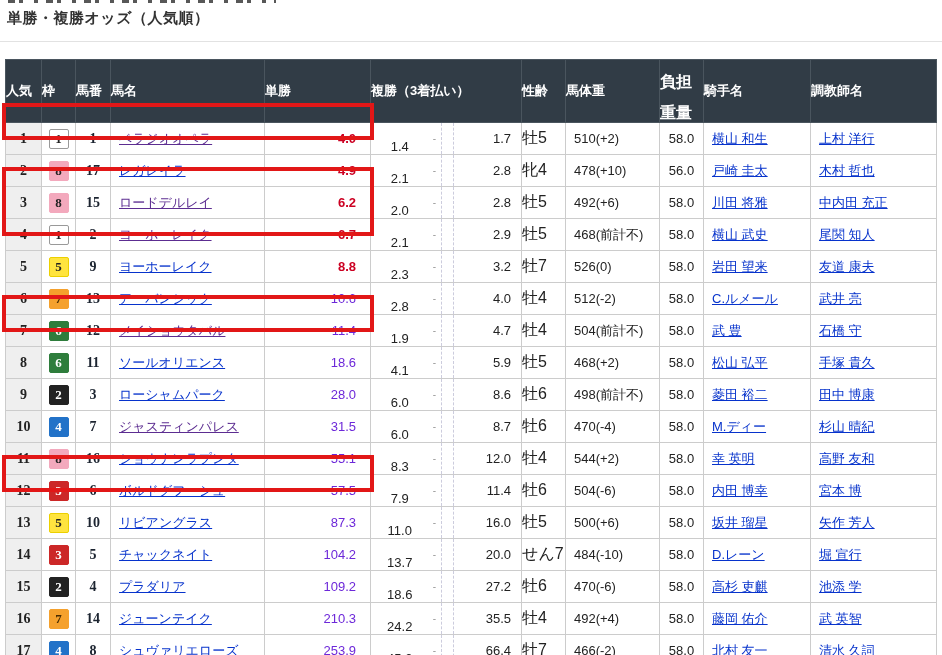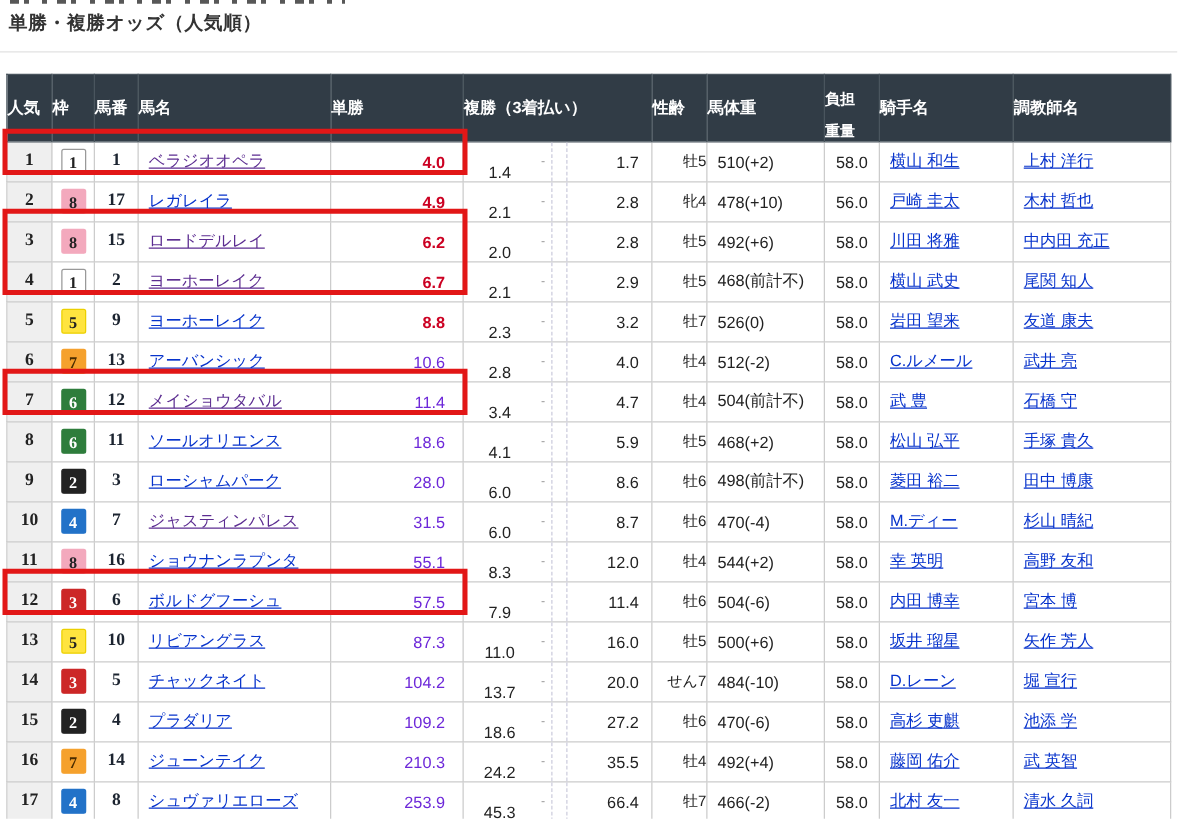--- a/index.html
+++ b/index.html
@@ -28,21 +28,21 @@
   table{
     border-collapse:collapse;table-layout:fixed;width:931px;
     font-size:13px;
   }
   th{
     background:var(--header-bg);color:var(--header-fg);
     border:1px solid var(--header-line);height:46px;
     font-size:13px;font-weight:bold;text-align:left;vertical-align:middle;
     padding:0;
   }
-  th .two-line{display:block;font-size:12px;line-height:1.2;margin-top:12px;}
+  th .two-line{display:block;font-size:16px;line-height:1.2;margin-top:12px;}
   td{border:1px solid var(--row-border);height:32px;padding:0;vertical-align:middle;}
   tr{height:32px;}
   .c-rank{
     background:var(--rank-col-bg);text-align:center;
     font-family:"Liberation Serif",serif;font-weight:bold;font-size:14px;color:#222;
   }
   .c-frame{text-align:center;}
   .frame-badge{
     display:inline-flex;width:20px;height:20px;align-items:center;justify-content:center;
     font-family:"Liberation Serif",serif;font-weight:bold;font-size:13px;
@@ -55,21 +55,21 @@
   .c-name,.c-jockey,.c-trainer{padding-left:8px;text-align:left;}
   a.hlink{color:var(--link);text-decoration:underline;cursor:pointer;}
   a.hlink.visited{color:var(--visited-link);}
   .c-win{text-align:right;padding-right:14px;color:#6d28d9;}
   .c-win.hot{color:var(--hot-odds);font-weight:bold;}
   .place-flex{display:flex;align-items:center;height:31px;}
   .place-flex .lo{flex:1;text-align:center;margin-top:16px;}
   .place-flex .dash{width:12px;text-align:center;color:#999;font-size:10px;}
   .place-flex .gap{align-self:stretch;width:13px;border-left:1px dashed #ccd;border-right:1px dashed #ccd;}
   .place-flex .hi{flex:1;text-align:right;padding-right:10px;}
-  .c-sex{text-align:right;font-size:12px;}
+  .c-sex{text-align:left;font-size:16px;}
   .c-weight{padding-left:8px;}
   .c-carry{text-align:center;}
   .hlbox{
     position:absolute;left:-3px;width:372px;
     border:4px solid var(--highlight-border);pointer-events:none;
   }
 </style>
 </head>
 <body>
 
@@ -233,21 +233,21 @@
     <td class="c-trainer"><a class="hlink">武井 亮</a></td>
   </tr>
         <tr>
     <td class="c-rank">7</td>
     <td class="c-frame"><span class="frame-badge" style="background: rgb(46, 125, 60); color: rgb(255, 255, 255); border-color: rgb(46, 125, 60);">6</span></td>
     <td class="c-num">12</td>
     <td class="c-name"><a class="hlink visited">メイショウタバル</a></td>
     <td class="c-win">11.4</td>
     <td class="c-place">
       <div class="place-flex">
-        <span class="lo">3.4</span>
+        <span class="lo">1.9</span>
         <span class="dash">-</span>
         <span class="gap"></span>
         <span class="hi">4.7</span>
       </div>
     </td>
     <td class="c-sex">牡4</td>
     <td class="c-weight">504(前計不)</td>
     <td class="c-carry">58.0</td>
     <td class="c-jockey"><a class="hlink">武 豊</a></td>
     <td class="c-trainer"><a class="hlink">石橋 守</a></td>

